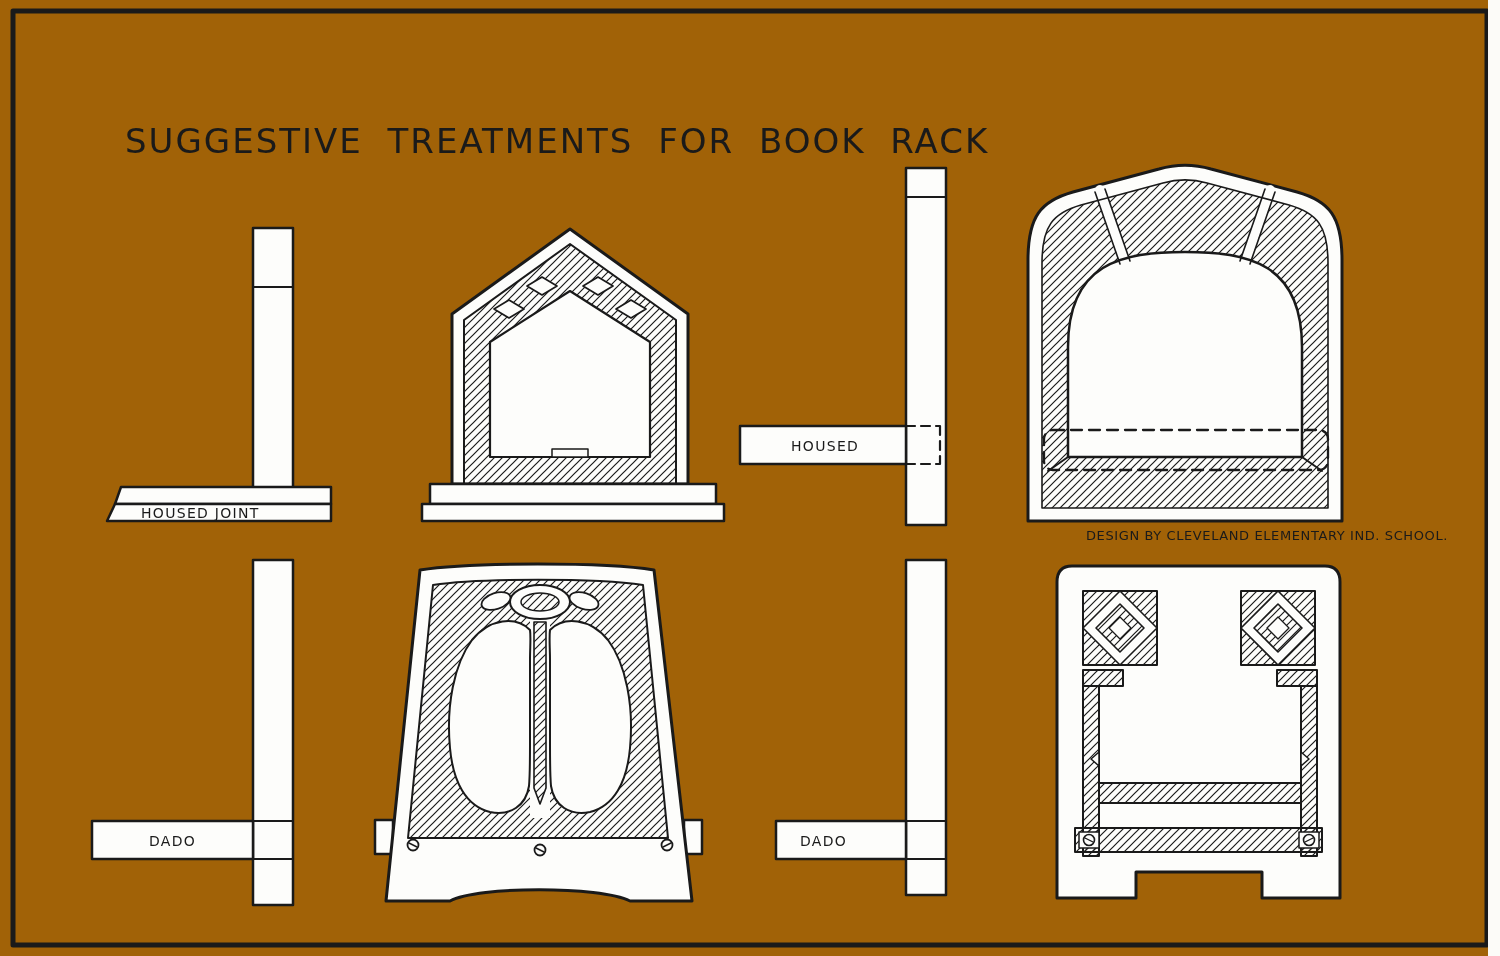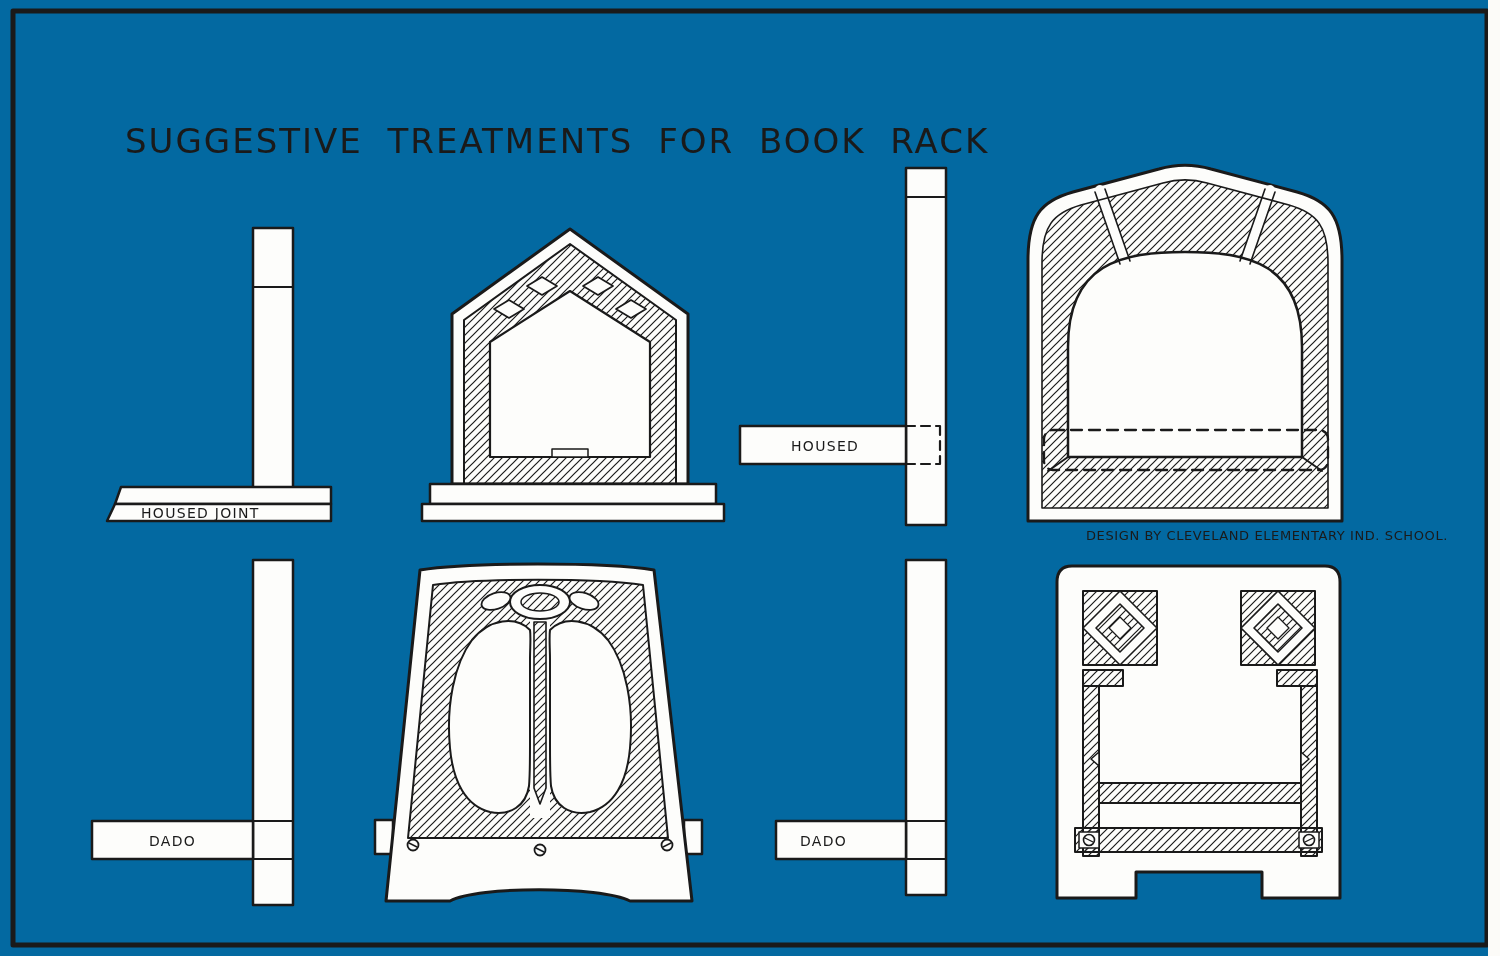--- a/index.html
+++ b/index.html
@@ -1,16 +1,16 @@
 <!DOCTYPE html>
 <html><head>
 <meta charset="utf-8">
 <style>
   html,body{margin:0;padding:0;background:#fcfbf8;}
-  .plate{position:relative;width:1488px;height:956px;background:#0369a1;overflow:hidden;}
+  .plate{position:relative;width:1488px;height:956px;background:#a16207;overflow:hidden;}
   svg{position:absolute;left:0;top:0;}
   svg *{stroke-linejoin:round;stroke-linecap:round;}
   .ln{stroke:#1a1a1a;fill:none;}
   .pp{stroke:#1a1a1a;fill:#fdfdfb;}
   .ht{stroke:#1a1a1a;fill:url(#hatch);}
   .hn{fill:url(#hatch);stroke:none;}
   .wh{stroke:#fdfdfb;fill:none;}
   text{fill:#1a1a1a;stroke:none;font-family:"DejaVu Sans", sans-serif;}
   .title-text{font-size:34px;letter-spacing:2px;word-spacing:12px;}
   .label-text{font-size:14px;letter-spacing:1.3px;}

